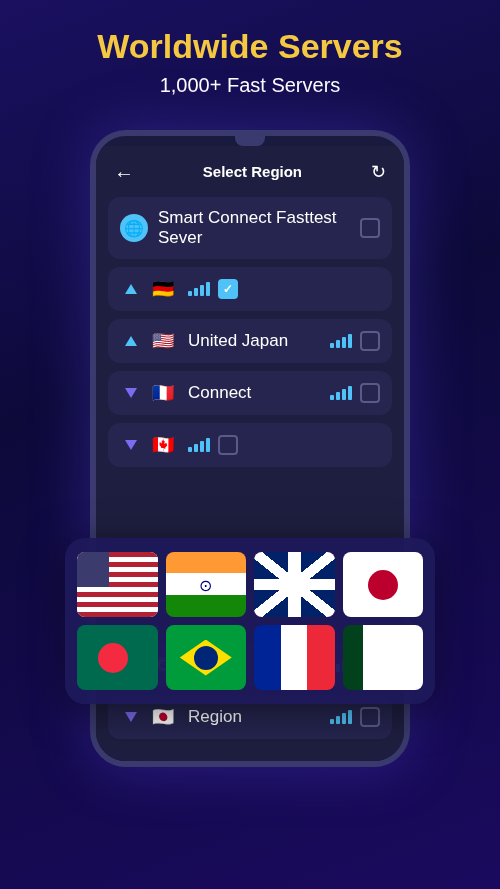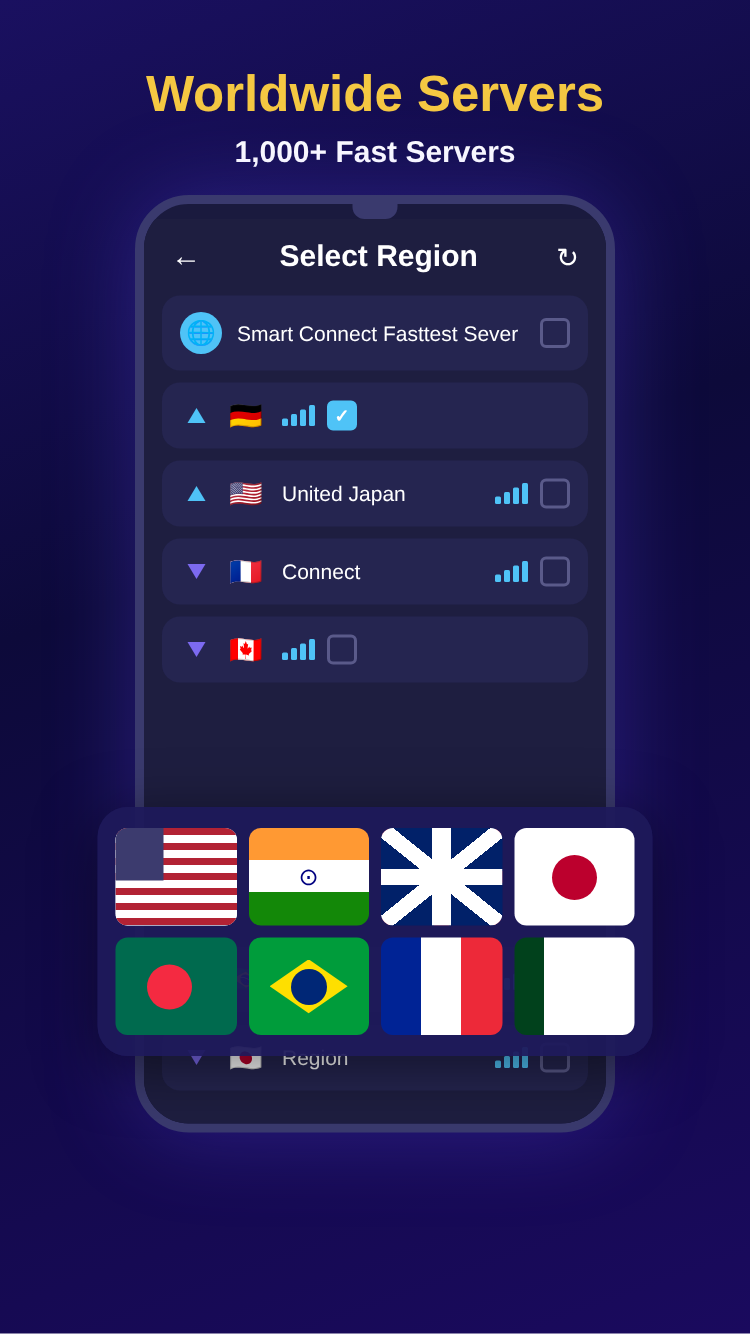--- a/index.html
+++ b/index.html
@@ -8,31 +8,31 @@
       height: 889px;
       overflow: hidden;
       font-family: -apple-system, BlinkMacSystemFont, 'Segoe UI', sans-serif;
       background: linear-gradient(160deg, #1a1060 0%, #0d0a3a 40%, #1a0a5e 100%);
       position: relative;
     }
 
     
     .header {
       text-align: center;
-      padding: 44px 20px 20px;
+      padding: 27px 20px 20px;
     }
     .header-title {
       font-size: 34px;
       font-weight: 800;
       color: #f5c842;
       margin-bottom: 8px;
     }
     .header-subtitle {
       font-size: 20px;
-      font-weight: 700;
+      font-weight: 400;
       color: #ffffff;
     }
 
     
     .phone-container {
       position: absolute;
       top: 130px;
       left: 50%;
       transform: translateX(-50%);
       width: 320px;
@@ -64,21 +64,21 @@
       justify-content: space-between;
       padding: 14px 18px 10px;
       background: #1e1e40;
     }
     .nav-back {
       font-size: 20px;
       color: #fff;
       cursor: pointer;
     }
     .nav-title {
-      font-size: 20px;
+      font-size: 15px;
       font-weight: 600;
       color: #fff;
     }
     .nav-refresh {
       font-size: 18px;
       color: #fff;
       cursor: pointer;
     }
 
     
@@ -133,21 +133,21 @@
       background: #4fc3f7;
       margin-right: 10px;
       display: flex;
       align-items: center;
       justify-content: center;
       font-size: 16px;
       color: #fff;
     }
     .server-name {
       flex: 1;
-      font-size: 14px;
+      font-size: 17px;
       color: #fff;
       font-weight: 500;
     }
     .signal-bars {
       margin-right: 8px;
       display: flex;
       align-items: flex-end;
       gap: 2px;
     }
     .bar {

